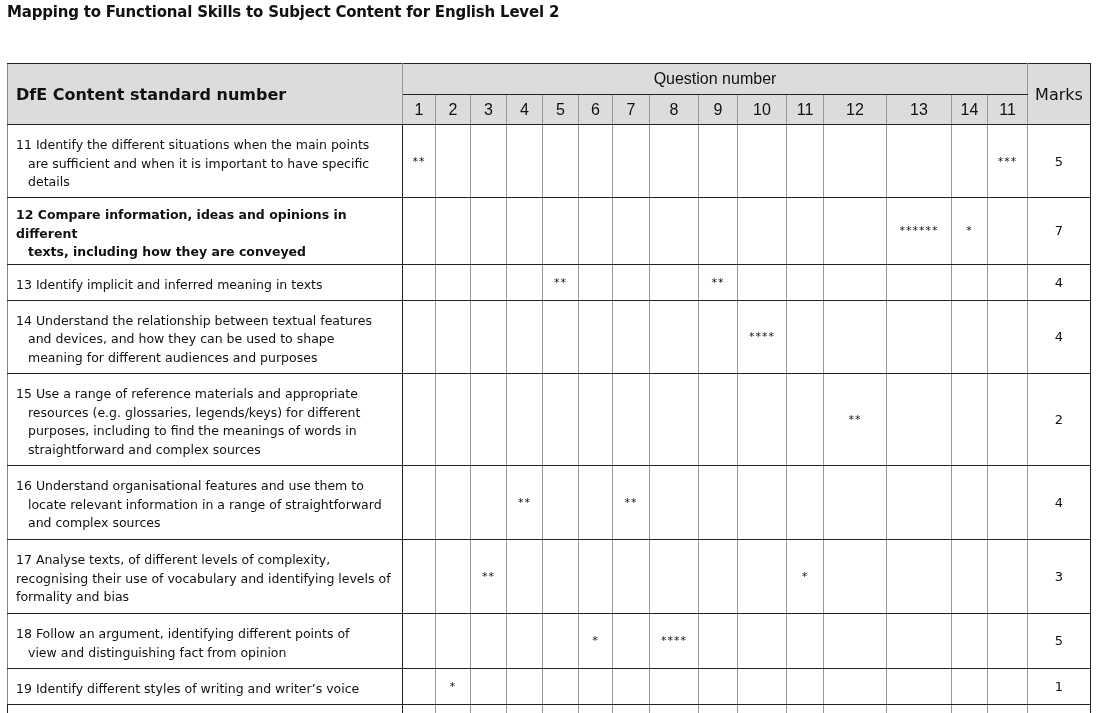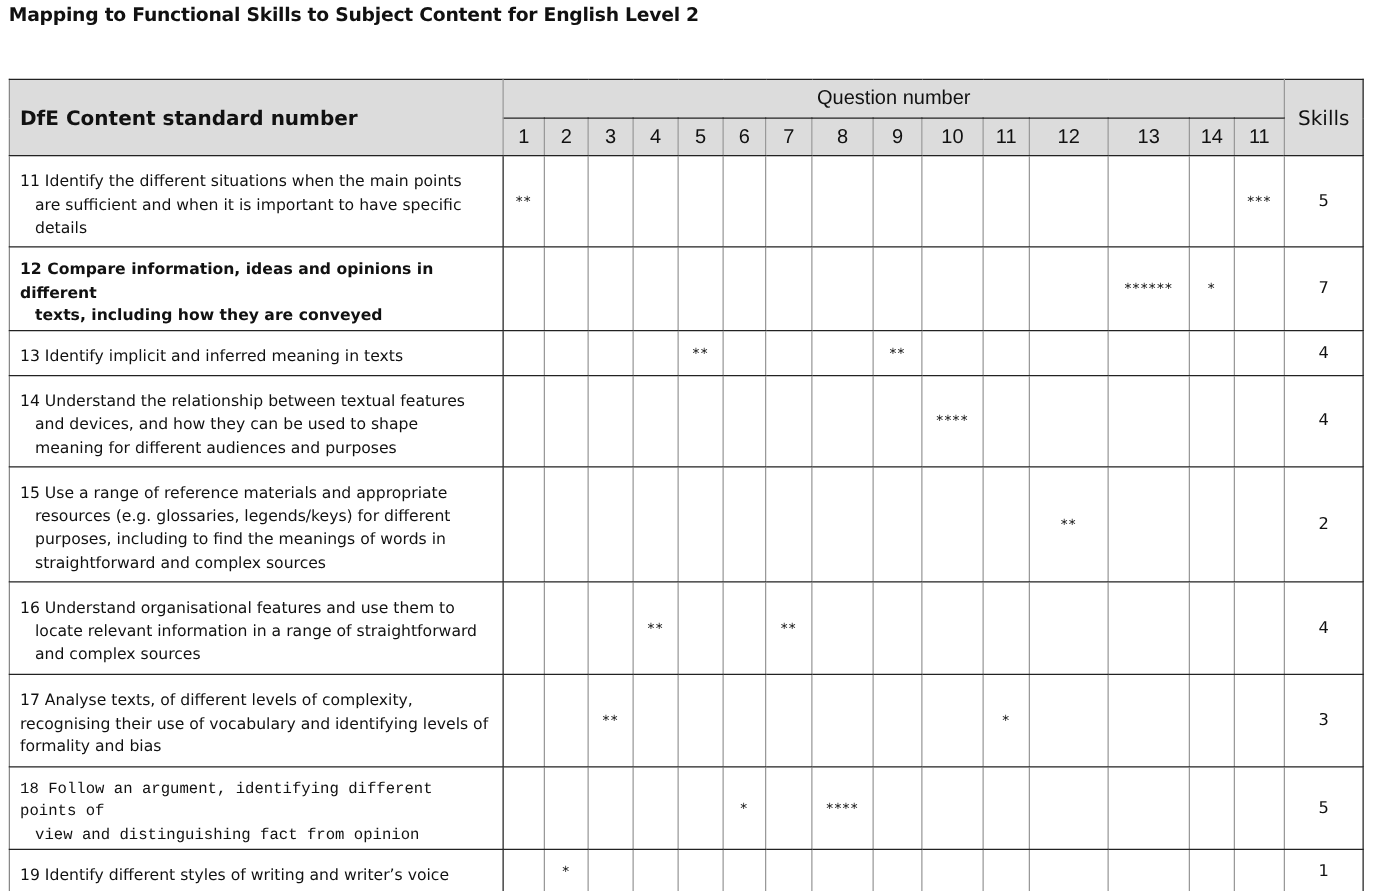--- a/index.html
+++ b/index.html
@@ -44,21 +44,21 @@
       <col style="width:63px">
       <col style="width:65px">
       <col style="width:36px">
       <col style="width:40px">
     <col style="width:63px">
   </colgroup>
   <thead>
     <tr>
       <th class="hdr dfe brd" rowspan="2" style="border-top:1.5px solid #222;border-bottom:1.5px solid #222;">DfE Content standard number</th>
       <th class="hdr qn" colspan="15" style="border-top:1.5px solid #222;border-bottom:1.5px solid #222;">Question number</th>
-      <th class="hdr marks-h" rowspan="2" style="border-top:1.5px solid #222;border-bottom:1.5px solid #222;border-right:1.5px solid #222;">Skills</th>
+      <th class="hdr marks-h" rowspan="2" style="border-top:1.5px solid #222;border-bottom:1.5px solid #222;border-right:1.5px solid #222;">Marks</th>
     </tr>
     <tr id="qrow">
         <th class="hdr qnum" style="border-bottom: 1.5px solid rgb(34, 34, 34);">1</th>
         <th class="hdr qnum" style="border-bottom: 1.5px solid rgb(34, 34, 34);">2</th>
         <th class="hdr qnum" style="border-bottom: 1.5px solid rgb(34, 34, 34);">3</th>
         <th class="hdr qnum" style="border-bottom: 1.5px solid rgb(34, 34, 34);">4</th>
         <th class="hdr qnum" style="border-bottom: 1.5px solid rgb(34, 34, 34);">5</th>
         <th class="hdr qnum" style="border-bottom: 1.5px solid rgb(34, 34, 34);">6</th>
         <th class="hdr qnum" style="border-bottom: 1.5px solid rgb(34, 34, 34);">7</th>
         <th class="hdr qnum" style="border-bottom: 1.5px solid rgb(34, 34, 34);">8</th>
@@ -199,21 +199,21 @@
         <td class="star"></td>
         <td class="star"></td>
         <td class="star">*</td>
         <td class="star"></td>
         <td class="star"></td>
         <td class="star"></td>
         <td class="star"></td>
         <td class="mk" style="border-right: 1.5px solid rgb(34, 34, 34);">3</td>
       </tr>
       <tr class="row" style="height: 55px;">
-        <td class="desc brd" style="border-left: 1px solid rgb(136, 136, 136); font-family: Liberation Mono, monospace;"><span>18 Follow an argument, identifying different points of</span><span class="ind">view and distinguishing fact from opinion</span></td>
+        <td class="desc brd" style="border-left: 1px solid rgb(136, 136, 136);"><span>18 Follow an argument, identifying different points of</span><span class="ind">view and distinguishing fact from opinion</span></td>
         <td class="star"></td>
         <td class="star"></td>
         <td class="star"></td>
         <td class="star"></td>
         <td class="star"></td>
         <td class="star">*</td>
         <td class="star"></td>
         <td class="star">****</td>
         <td class="star"></td>
         <td class="star"></td>

